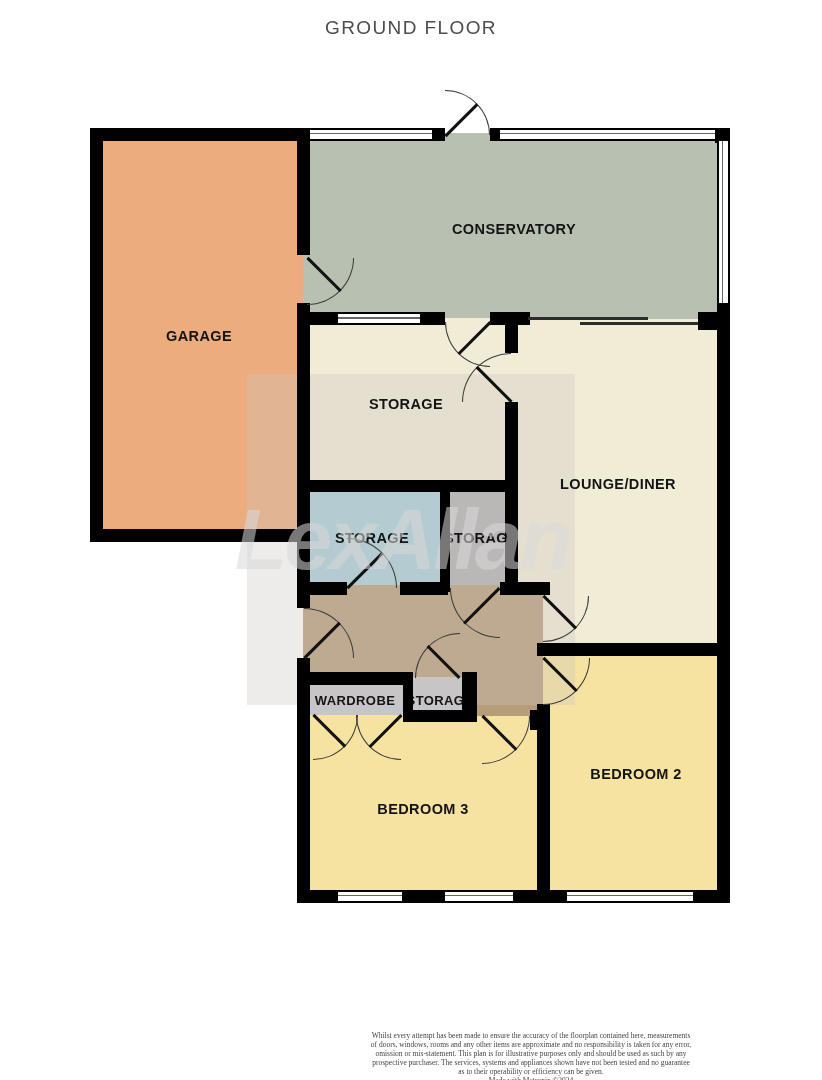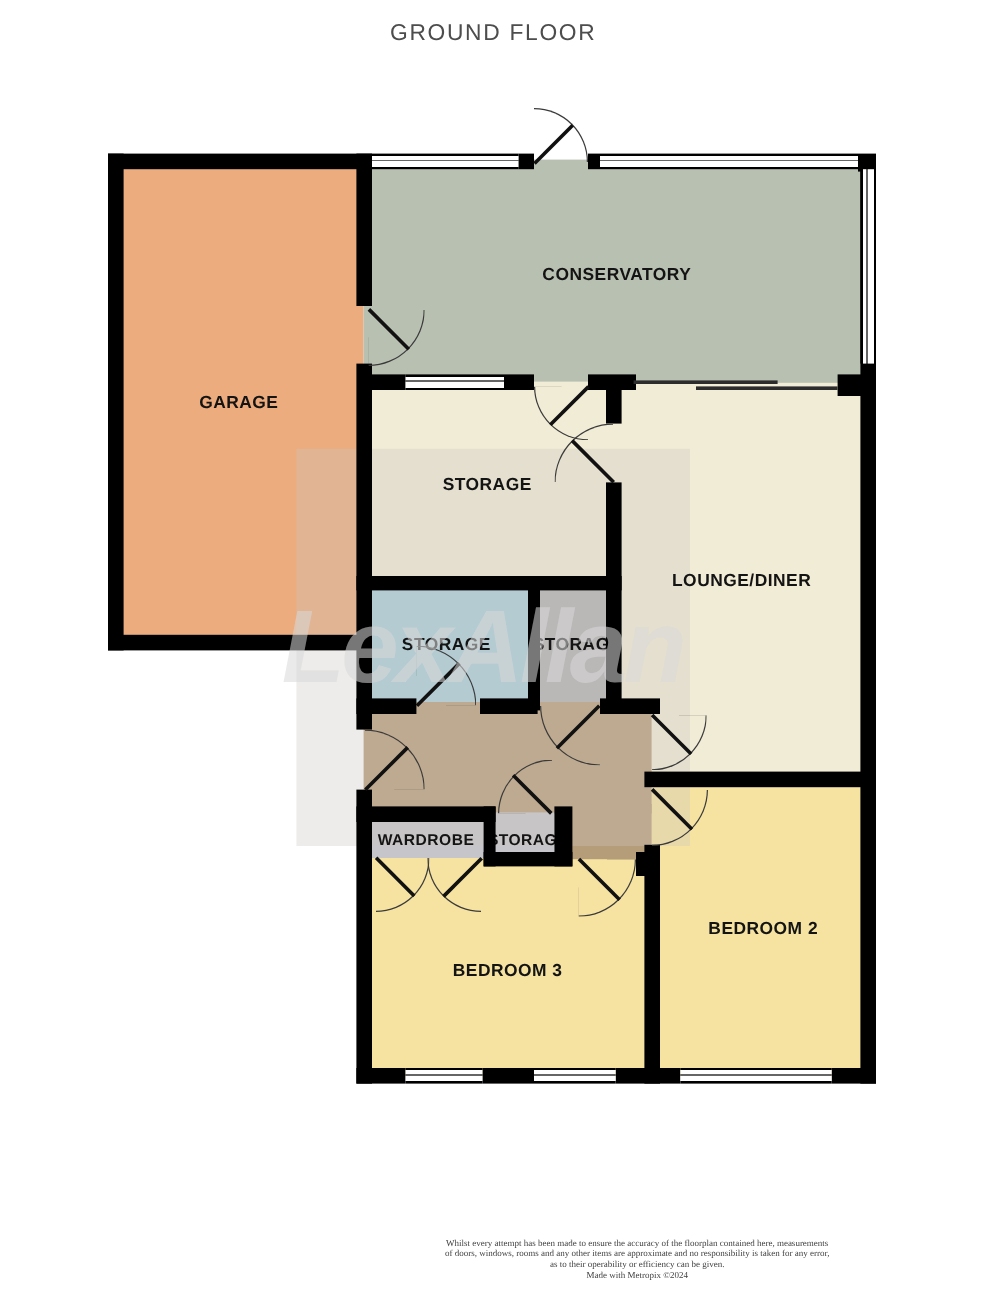--- a/index.html
+++ b/index.html
@@ -148,17 +148,19 @@
   <div class="arc arc-br" style="left:313px;top:715px;width:45px;height:45px;"></div>
   <div class="leaf o-top" style="left:312px;top:715px;height:45px;transform:rotate(-45deg);"></div>
   <div class="arc arc-bl" style="left:356px;top:715px;width:45px;height:45px;"></div>
   <div class="leaf o-top" style="left:400px;top:715px;height:45px;transform:rotate(45deg);"></div>
 
   <div class="wm-text">LexAllan</div>
 
   <div class="disclaimer">
     <div>Whilst every attempt has been made to ensure the accuracy of the floorplan contained here, measurements</div>
     <div>of doors, windows, rooms and any other items are approximate and no responsibility is taken for any error,</div>
+    <div>omission or mis-statement. This plan is for illustrative purposes only and should be used as such by any</div>
+    <div>prospective purchaser. The services, systems and appliances shown have not been tested and no guarantee</div>
     <div>as to their operability or efficiency can be given.</div>
     <div>Made with Metropix ©2024</div>
   </div>
 
 </div>
 
 </body></html>

